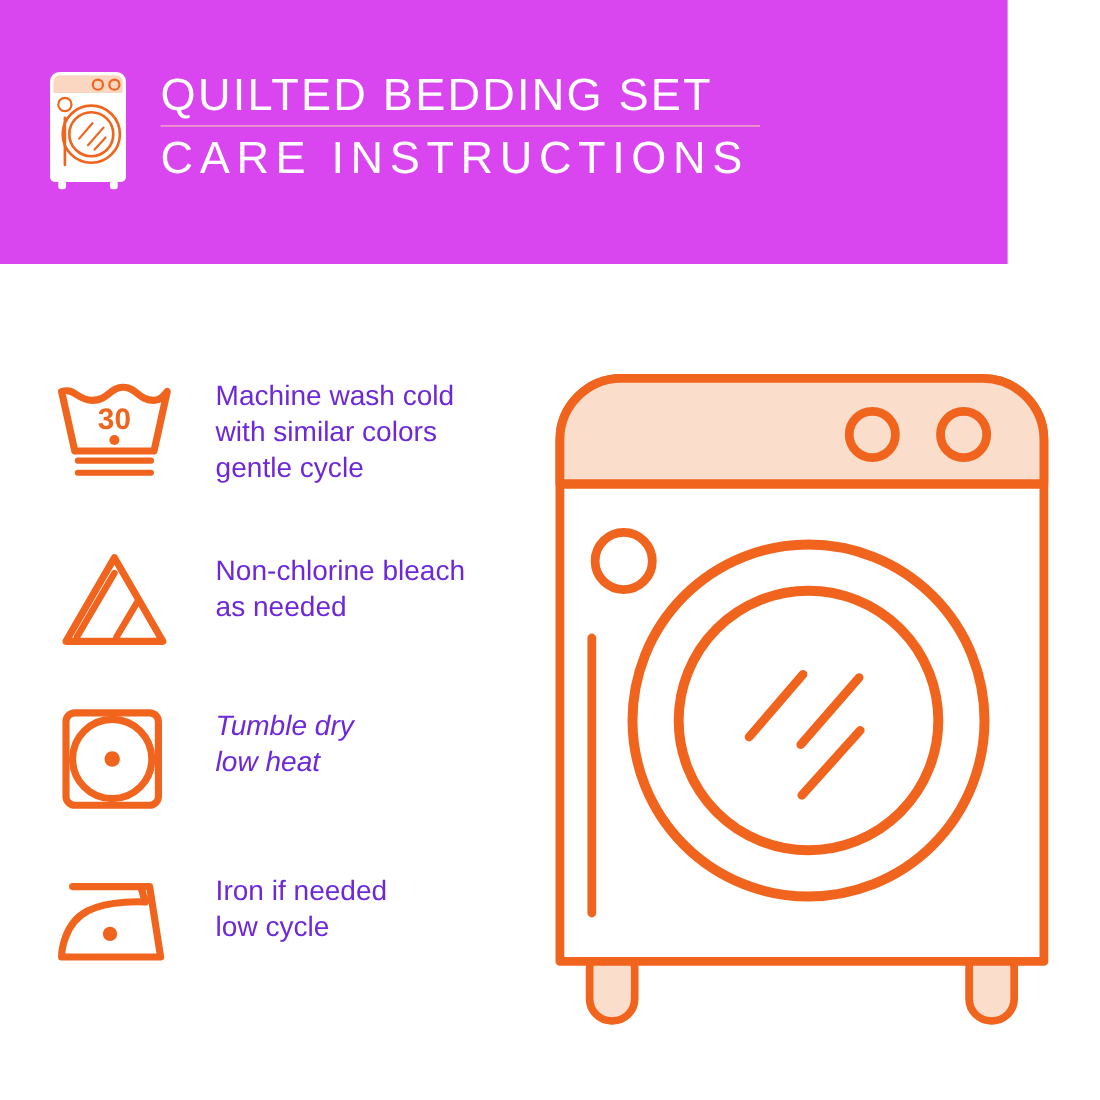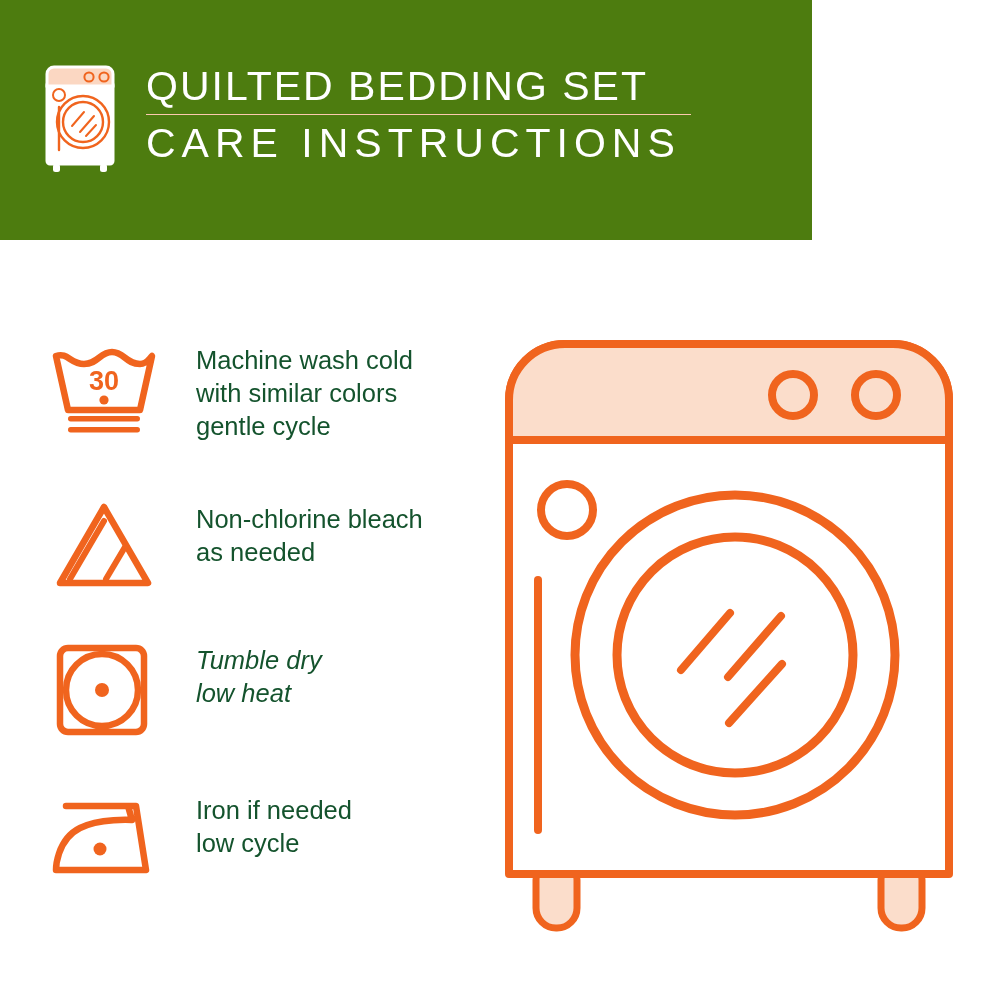--- a/index.html
+++ b/index.html
@@ -12,23 +12,23 @@
     height: 1000px;
     font-family: "Liberation Sans", sans-serif;
     overflow: hidden;
     position: relative;
   }
 
   
   #header {
     position: absolute;
     left: 0; top: 0;
-    width: 812px;
+    width: 916px;
     height: 240px;
-    background: #4d7c0f;
+    background: #d946ef;
     box-sizing: border-box;
   }
   #header-inner {
     position: absolute;
     left: 42px;
     top: 62px;
     display: flex;
     align-items: flex-start;
   }
   #header-logo {
@@ -81,21 +81,21 @@
     width: 440px;
   }
   .care-icon {
     width: 118px;
     flex: 0 0 118px;
     display: flex;
     align-items: flex-start;
     justify-content: flex-start;
   }
   .care-text {
-    color: #14532d;
+    color: #6d28d9;
     font-size: 25.5px;
     line-height: 1.30;
     font-weight: 500;
     padding-top: 4px;
     margin-left: 30px;
     white-space: pre-line;
   }
 
   #row-wash   { top: 100px; }
   #row-bleach { top: 259px; }

